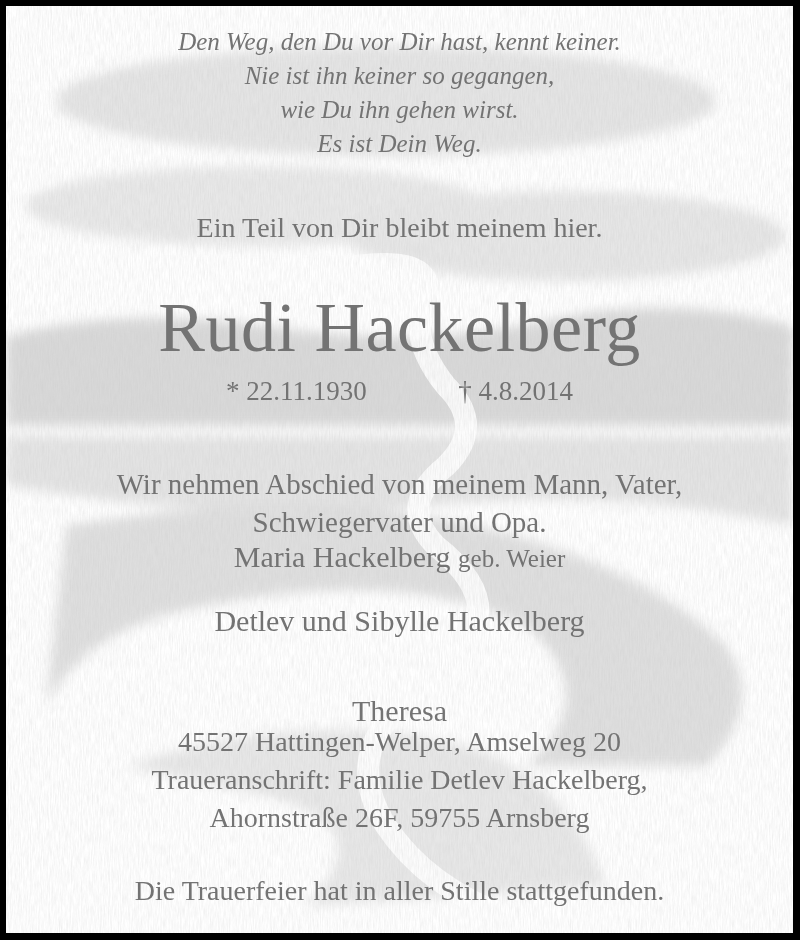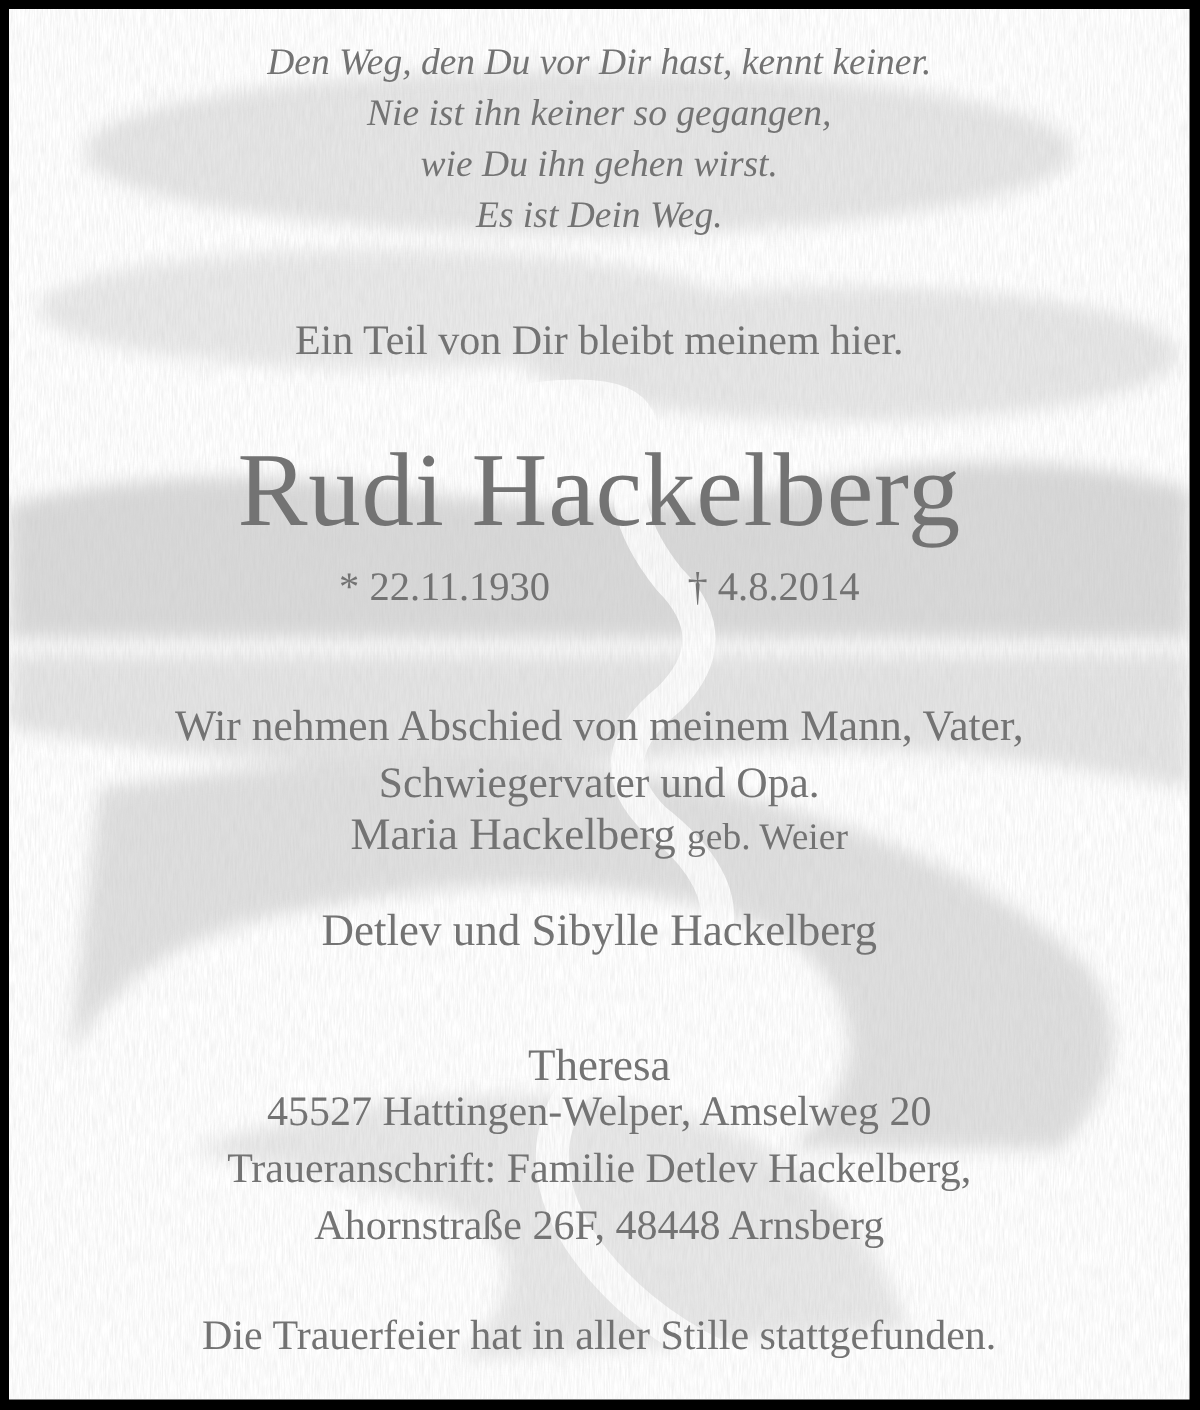--- a/index.html
+++ b/index.html
@@ -80,17 +80,17 @@
 
     <div class="line fam" style="top:534px;">
       <span>Maria Hackelberg</span>
       <span class="small">geb. Weier</span>
     </div>
     <div class="line fam" style="top:598px;">Detlev und Sibylle Hackelberg</div>
     <div class="line fam" style="top:672px;margin-top:16px;">Theresa</div>
 
     <div class="line addr" style="top:720px;">45527 Hattingen-Welper, Amselweg 20</div>
     <div class="line addr" style="top:758px;">Traueranschrift: Familie Detlev Hackelberg,</div>
-    <div class="line addr" style="top:796px;">Ahornstraße 26F, 48448 Arnsberg</div>
+    <div class="line addr" style="top:796px;">Ahornstraße 26F, 59755 Arnsberg</div>
 
     <div class="line addr" style="top:869px;">Die Trauerfeier hat in aller Stille stattgefunden.</div>
   </div>
 </div>
 
 </body></html>

